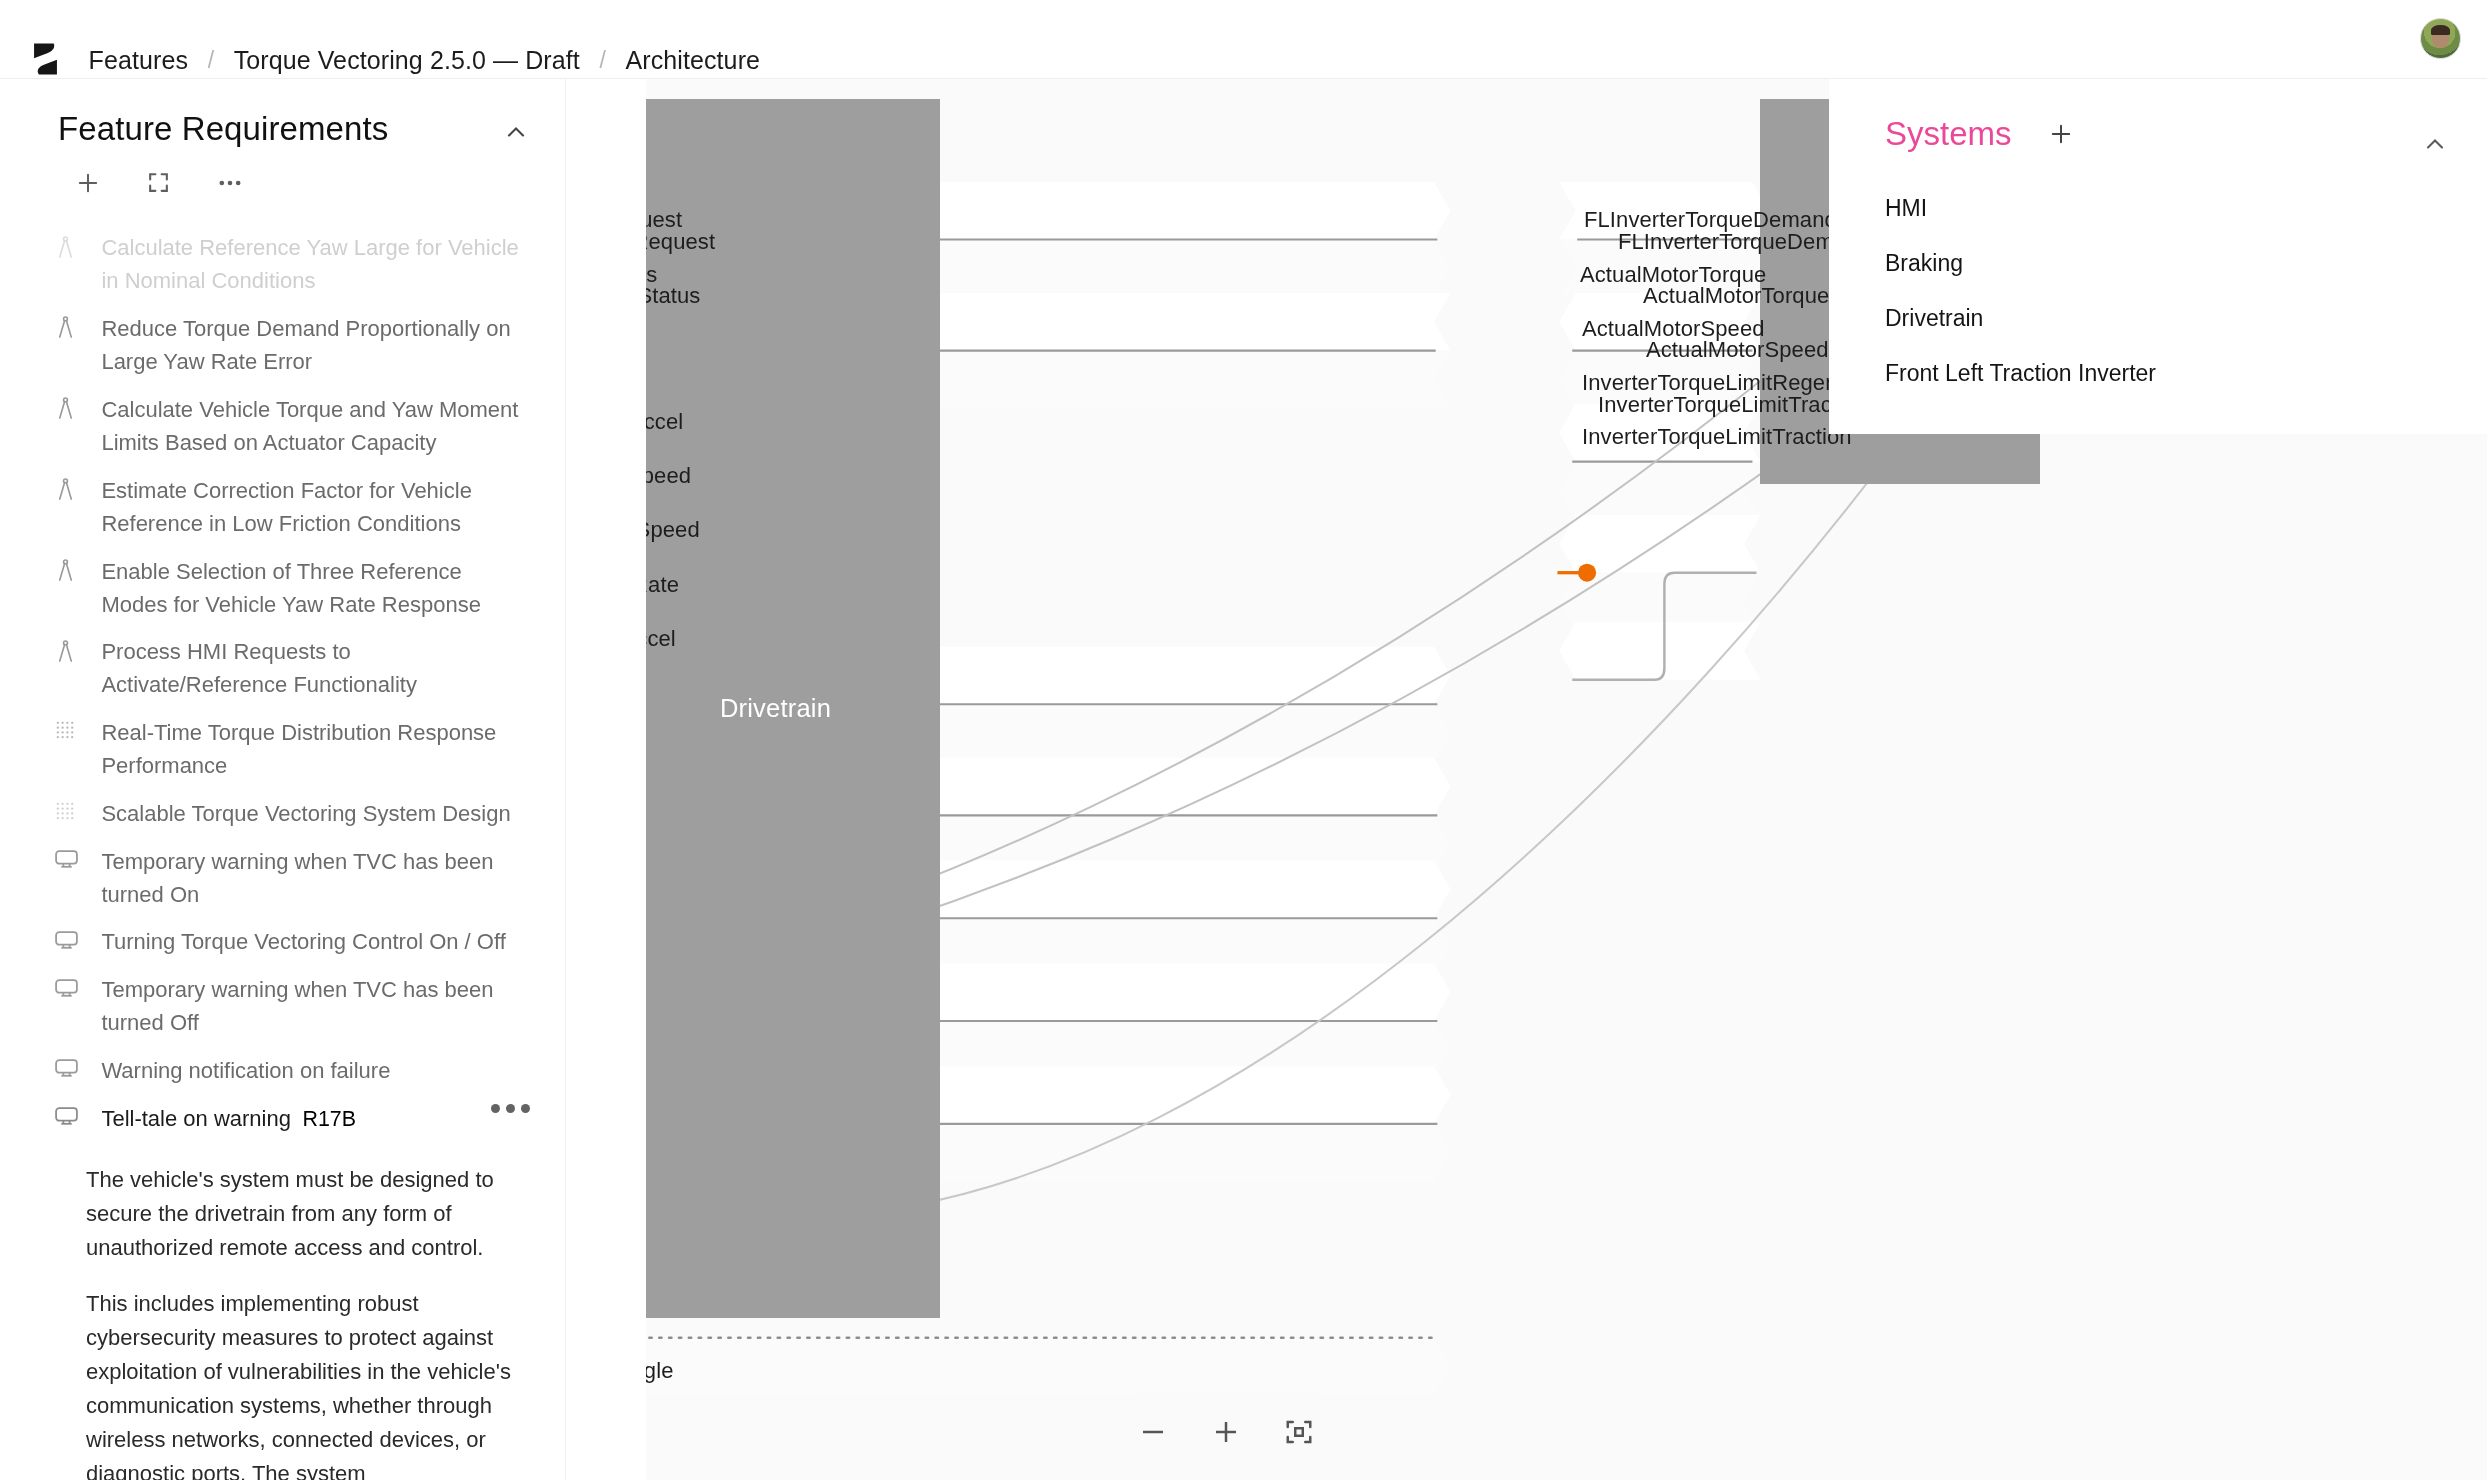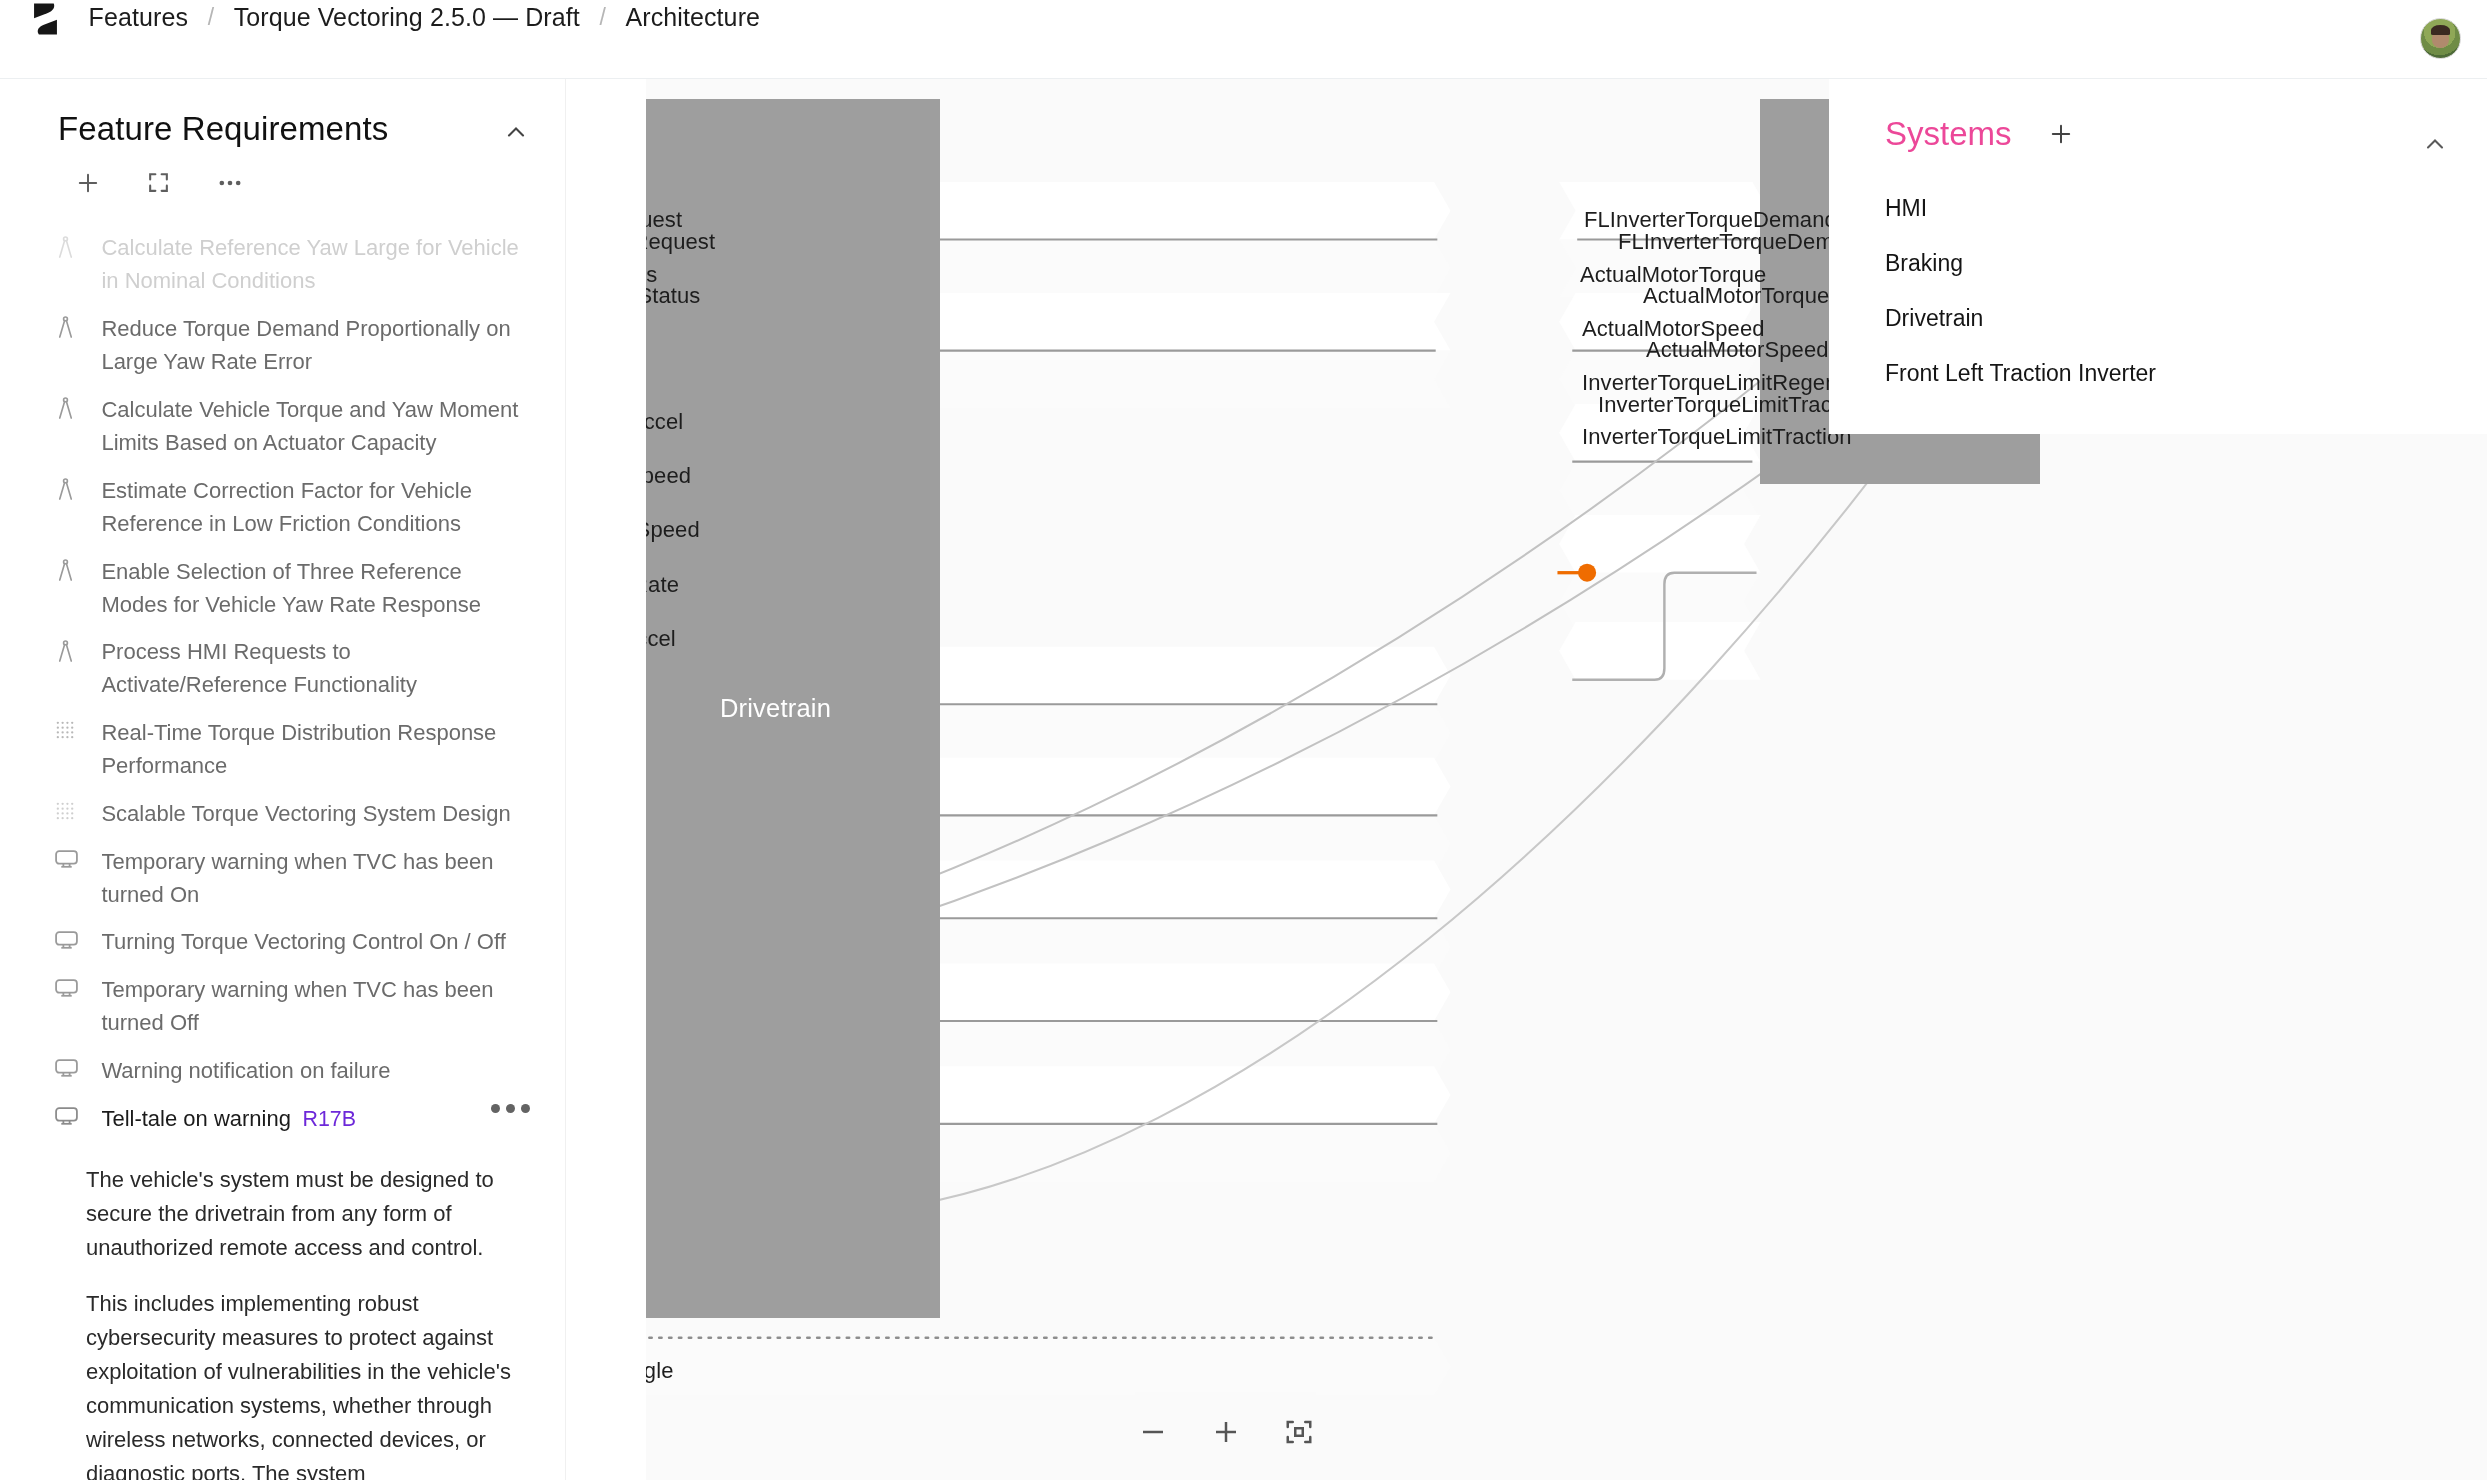--- a/index.html
+++ b/index.html
@@ -7,21 +7,21 @@
     width: 2487px; height: 1480px;
     background: #ffffff;
     font-family: "Liberation Sans", sans-serif;
     overflow: hidden;
   }
 
   
   #topbar {
     position: absolute; left: 0; top: 0; width: 2487px; height: 79px;
     background: #ffffff;
-    display: flex; align-items: flex-start;
+    display: flex; align-items: flex-end;
     border-bottom: 0.8px solid #eceff1;
     z-index: 40;
   }
   #logo { margin-left: 26px; width: 38px; height: 38px; display:flex; align-items:center; justify-content:center; }
   #crumbs { display: flex; align-items: center; margin-left: 23px; }
   .crumb {
     font-size: 25px; color: #1c1c1c; letter-spacing: 0.1px; white-space: nowrap;
     padding: 3.3px 1.6px; cursor: pointer;
   }
   .crumb-sep { font-size: 23px; color: #b6b6b6; margin: 0 18px; }
@@ -62,21 +62,21 @@
     display: flex; align-items: flex-start; gap: 21.4px;
     padding: 7.4px 33px 7.4px 54px; cursor: pointer; position: relative;
   }
   .req-ico { flex: 0 0 26px; width: 26px; height: 28px; margin-top: 3.3px; }
   .req-txt {
     font-size: 22px; line-height: 33px; color: #6b6b6b; max-width: 502px;
   }
   .req-row.muted .req-txt { color: #cfcfcf; }
   .req-row.muted .req-ico { opacity: .35; }
   .req-row.selected .req-txt { color: #1b1b1b; }
-  .req-code { color: #6d28d9; margin-left: 11.5px; font-size: 21.4px; text-align: right; }
+  .req-code { color: #000000; margin-left: 11.5px; font-size: 21.4px; text-align: right; }
   .row-more {
     position: absolute; right: 35px; top: 10px; cursor: pointer;
     display: flex; gap: 5.8px; align-items: center;
   }
   .row-more i { width: 9px; height: 9px; border-radius: 50%; background: #636363; display:block; }
 
   #sb-body { padding: 20px 33px 0 86px; }
   #sb-body p {
     font-size: 22px; line-height: 34px; color: #2a2a2a; margin-bottom: 21.4px; max-width: 510px;
   }

